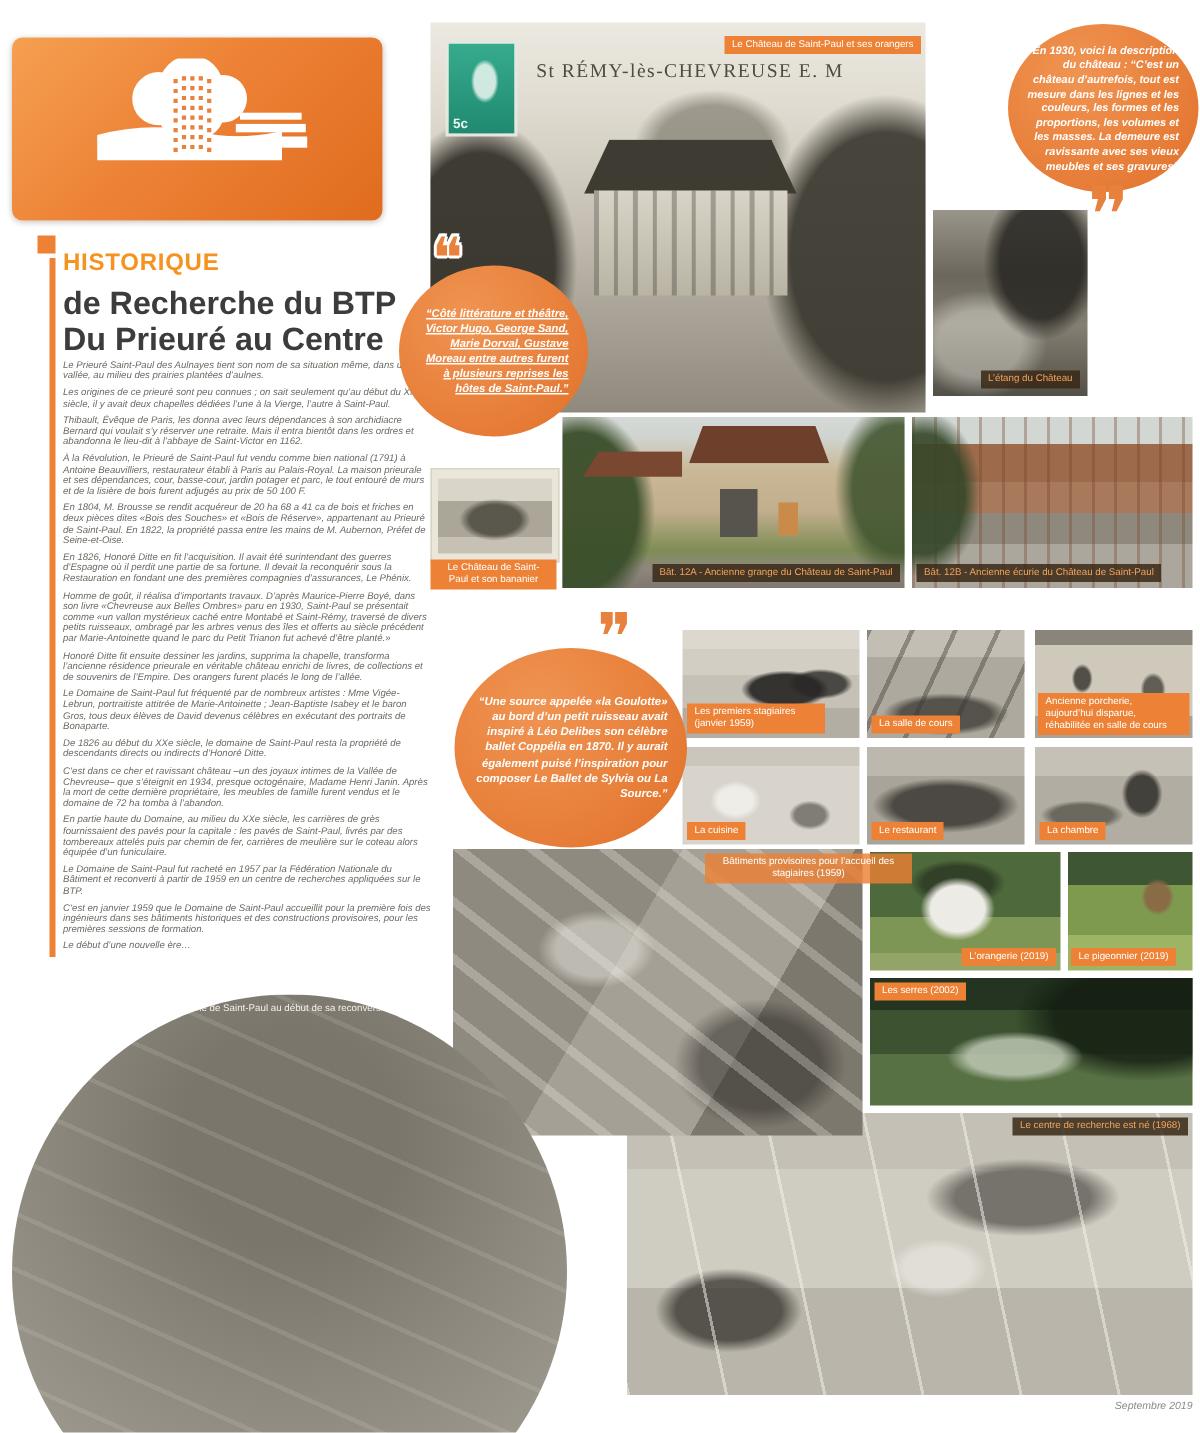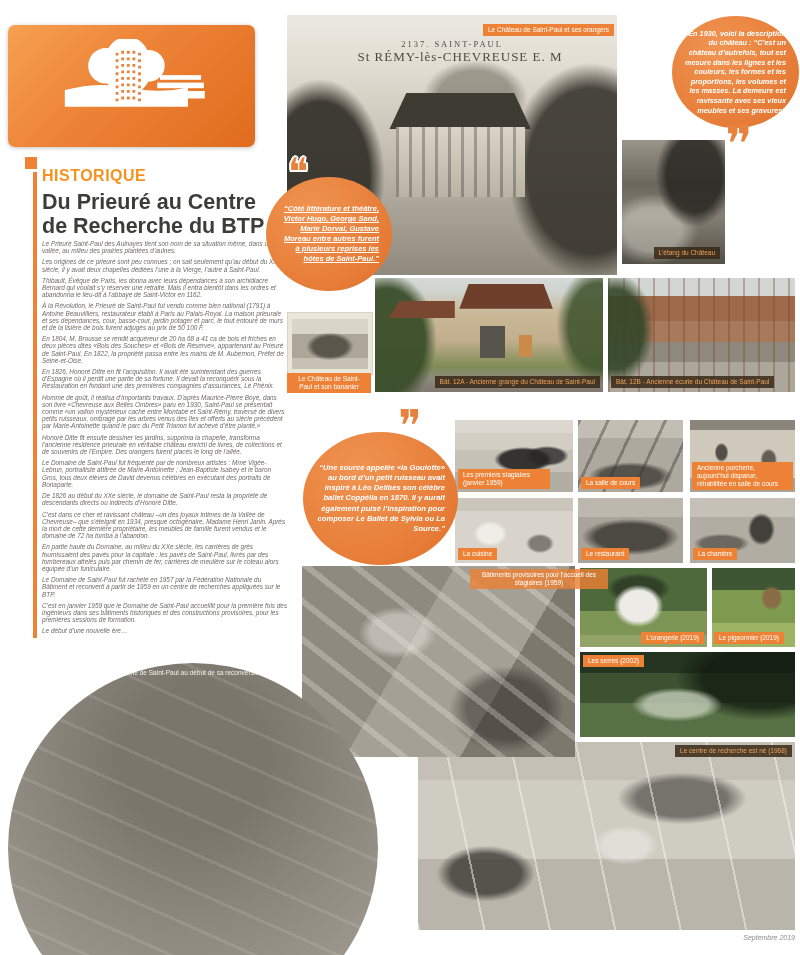--- a/index.html
+++ b/index.html
@@ -158,22 +158,22 @@
         <line x1="92" y1="12" x2="92" y2="68"></line>
       <line x1="98" y1="14" x2="98" y2="68"></line>
     </g>
   </svg>
 </div>
 
 <div class="abs orange-square"></div>
 <div class="abs orange-vbar"></div>
 <div class="abs kicker">HISTORIQUE</div>
 <div class="abs main-title">
+  <div>de Recherche du BTP</div>
   <div>Du Prieuré au Centre</div>
-  <div>de Recherche du BTP</div>
 </div>
 <div class="abs paras">
   <p>Le Prieuré Saint-Paul des Aulnayes tient son nom de sa situation même, dans une vallée, au milieu des prairies plantées d’aulnes.</p>
   <p>Les origines de ce prieuré sont peu connues ; on sait seulement qu’au début du XIIe siècle, il y avait deux chapelles dédiées l’une à la Vierge, l’autre à Saint-Paul.</p>
   <p>Thibault, Évêque de Paris, les donna avec leurs dépendances à son archidiacre Bernard qui voulait s’y réserver une retraite. Mais il entra bientôt dans les ordres et abandonna le lieu-dit à l’abbaye de Saint-Victor en 1162.</p>
   <p>À la Révolution, le Prieuré de Saint-Paul fut vendu comme bien national (1791) à Antoine Beauvilliers, restaurateur établi à Paris au Palais-Royal. La maison prieurale et ses dépendances, cour, basse-cour, jardin potager et parc, le tout entouré de murs et de la lisière de bois furent adjugés au prix de 50 100 F.</p>
   <p>En 1804, M. Brousse se rendit acquéreur de 20 ha 68 a 41 ca de bois et friches en deux pièces dites «Bois des Souches» et «Bois de Réserve», appartenant au Prieuré de Saint-Paul. En 1822, la propriété passa entre les mains de M. Aubernon, Préfet de Seine-et-Oise.</p>
   <p>En 1826, Honoré Ditte en fit l’acquisition. Il avait été surintendant des guerres d’Espagne où il perdit une partie de sa fortune. Il devait la reconquérir sous la Restauration en fondant une des premières compagnies d’assurances, Le Phénix.</p>
   <p>Homme de goût, il réalisa d’importants travaux. D’après Maurice-Pierre Boyé, dans son livre «Chevreuse aux Belles Ombres» paru en 1930, Saint-Paul se présentait comme «un vallon mystérieux caché entre Montabé et Saint-Rémy, traversé de divers petits ruisseaux, ombragé par les arbres venus des îles et offerts au siècle précédent par Marie-Antoinette quand le parc du Petit Trianon fut achevé d’être planté.»</p>
   <p>Honoré Ditte fit ensuite dessiner les jardins, supprima la chapelle, transforma l’ancienne résidence prieurale en véritable château enrichi de livres, de collections et de souvenirs de l’Empire. Des orangers furent placés le long de l’allée.</p>
@@ -183,22 +183,24 @@
   <p>En partie haute du Domaine, au milieu du XXe siècle, les carrières de grès fournissaient des pavés pour la capitale : les pavés de Saint-Paul, livrés par des tombereaux attelés puis par chemin de fer, carrières de meulière sur le coteau alors équipée d’un funiculaire.</p>
   <p>Le Domaine de Saint-Paul fut racheté en 1957 par la Fédération Nationale du Bâtiment et reconverti à partir de 1959 en un centre de recherches appliquées sur le BTP.</p>
   <p>C’est en janvier 1959 que le Domaine de Saint-Paul accueillit pour la première fois des ingénieurs dans ses bâtiments historiques et des constructions provisoires, pour les premières sessions de formation.</p>
   <p>Le début d’une nouvelle ère…</p>
 </div>
 
 <div class="photo p-postcard" style="left:287px;top:15px;width:330px;height:260px;">
   <div class="pc-roof"></div>
   <div class="pc-house"></div>
   <div class="pc-head">
-    <div class="l1">2137.  SAINT-PAUL</div>
     <div class="l2">St RÉMY-lès-CHEVREUSE   E. M</div>
+  </div>
+  <div class="stamp">
+    <span class="stamp-value">5c</span>
   </div>
   <div class="cap cap-orange" style="top:9px;right:3px;">Le Château de Saint-Paul et ses orangers</div>
 </div>
 
 <div class="bubble" style="left:672px;top:16px;width:127px;height:112px;font-size:7.3px;line-height:1.32;">
   <span>En 1930, voici la description du château : “C’est un château d’autrefois, tout est mesure dans les lignes et les couleurs, les formes et les proportions, les volumes et les masses. La demeure est ravissante avec ses vieux meubles et ses gravures”</span>
 </div>
 <div class="qmark" style="left:725px;top:118px;font-size:52px;">❞</div>
 
 <div class="photo p-pond" style="left:622px;top:140px;width:103px;height:124px;">

